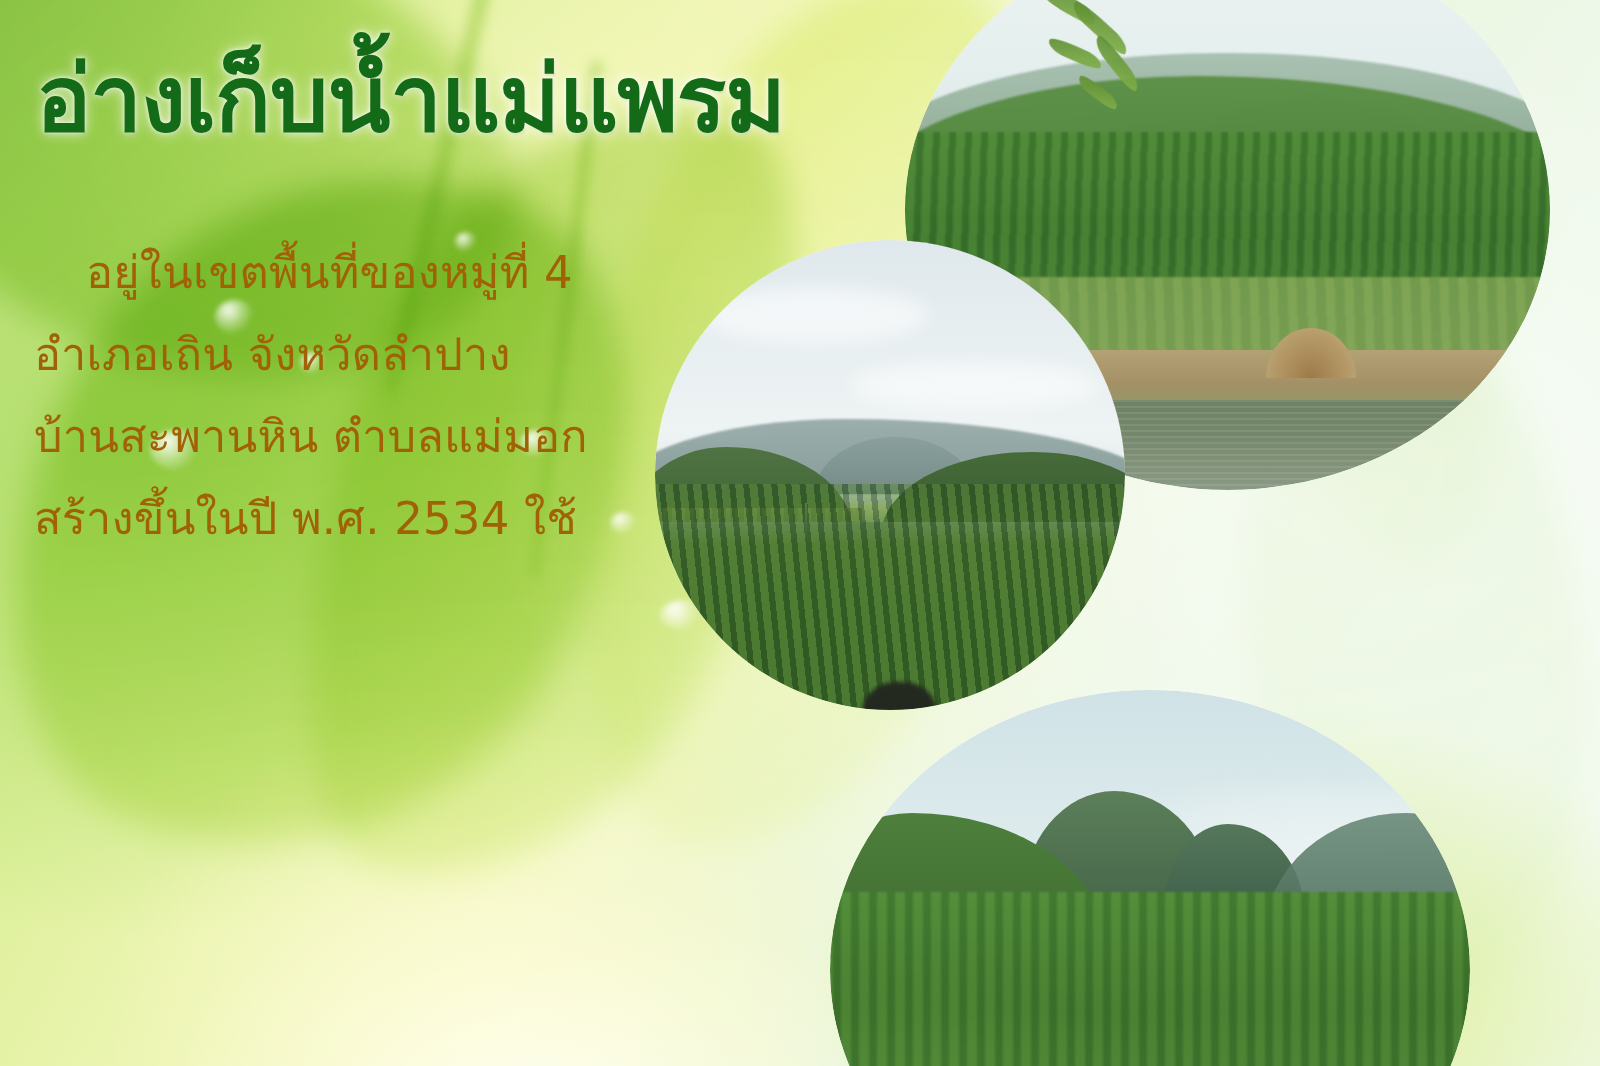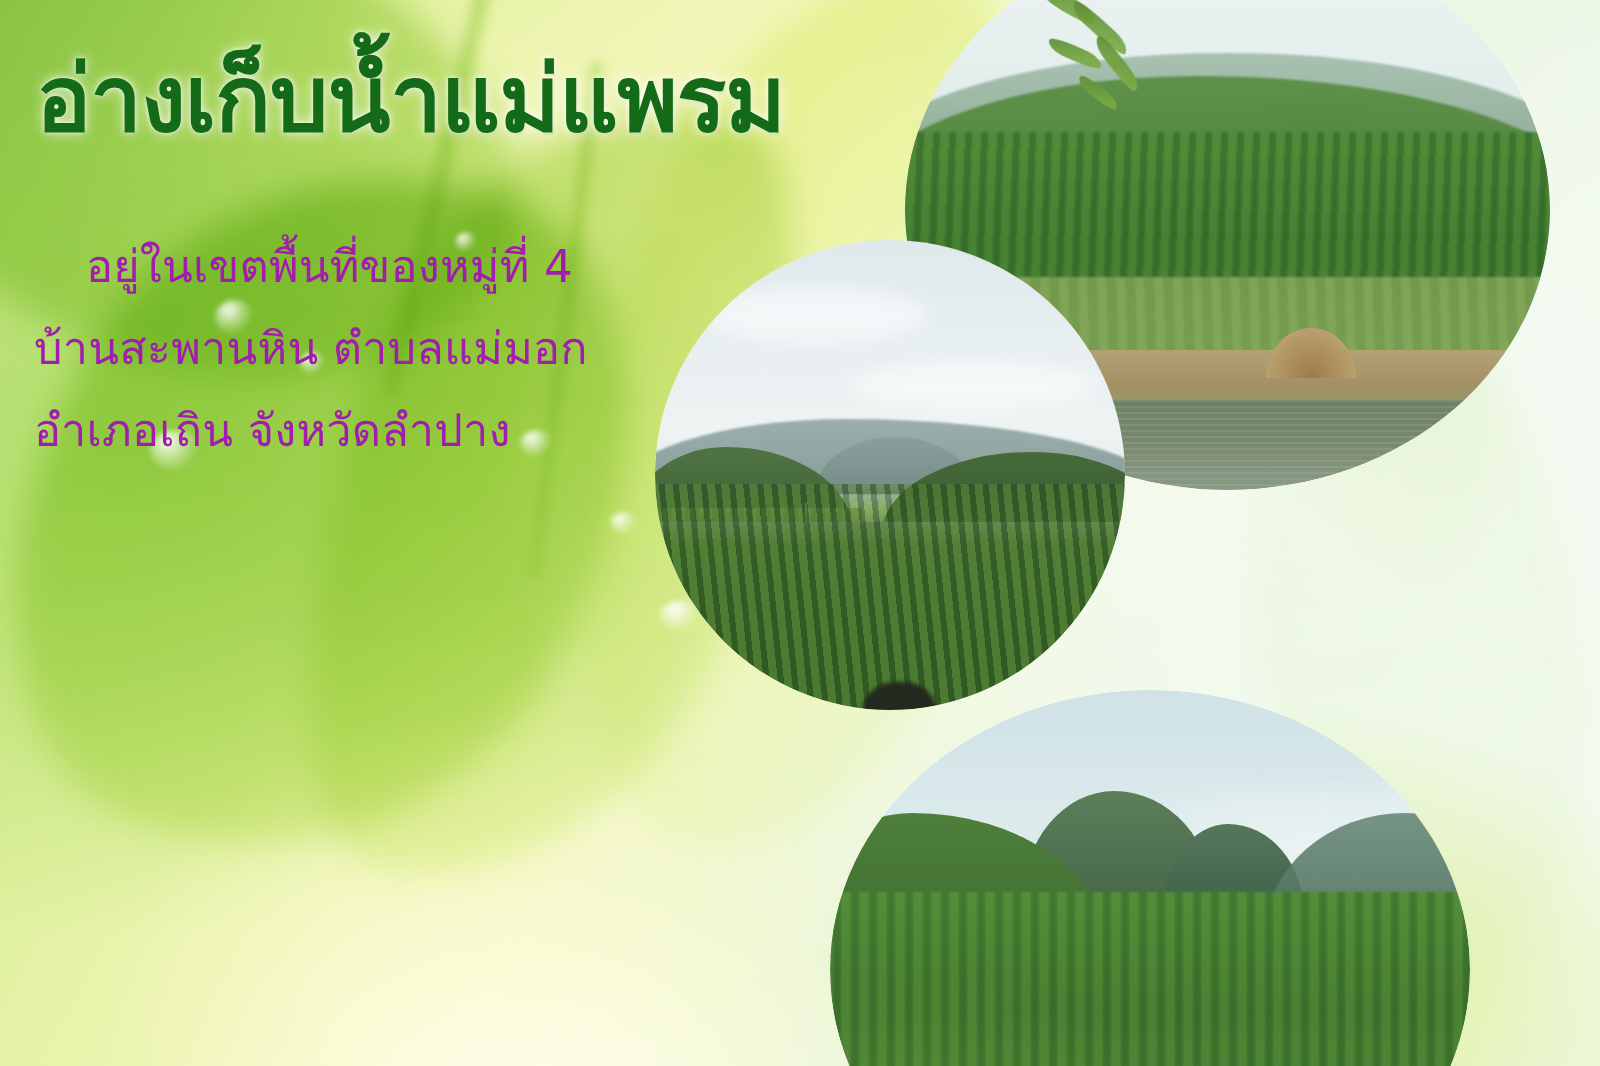--- a/index.html
+++ b/index.html
@@ -355,26 +355,26 @@
     white-space: nowrap;
     text-shadow:
       0 0 14px rgba(255,255,255,.75),
       0 0 4px rgba(255,255,255,.9),
       1px 2px 2px rgba(120,150,90,.35);
   }
 
   #body-text {
     position: absolute;
     left: 34px;
-    top: 226px;
+    top: 232px;
     width: 800px;
     font-family: "DejaVu Sans", "Liberation Sans", sans-serif;
     font-size: 45px;
     line-height: 82px;
-    color: #a21caf;
+    color: #a16207;
     letter-spacing: .2px;
   }
   #body-text .ln { display: block; white-space: nowrap; }
   #body-text .ln.indent { padding-left: 52px; }
 </style>
 </head>
 <body>
 
 <div id="slide">
 
@@ -443,17 +443,18 @@
     <div class="peak-c"></div>
     <div class="ridge-left"></div>
     <div class="ridge forest"></div>
 
   </div>
 
   <div id="title">อ่างเก็บน้ำแม่แพรม</div>
 
   <div id="body-text">
     <span class="ln indent">อยู่ในเขตพื้นที่ของหมู่ที่ 4</span>
+    <span class="ln">อำเภอเถิน จังหวัดลำปาง</span>
     <span class="ln">บ้านสะพานหิน ตำบลแม่มอก</span>
-    <span class="ln">อำเภอเถิน จังหวัดลำปาง</span>
+    <span class="ln">สร้างขึ้นในปี พ.ศ. 2534 ใช้</span>
   </div>
 
 </div>
 
 </body></html>

